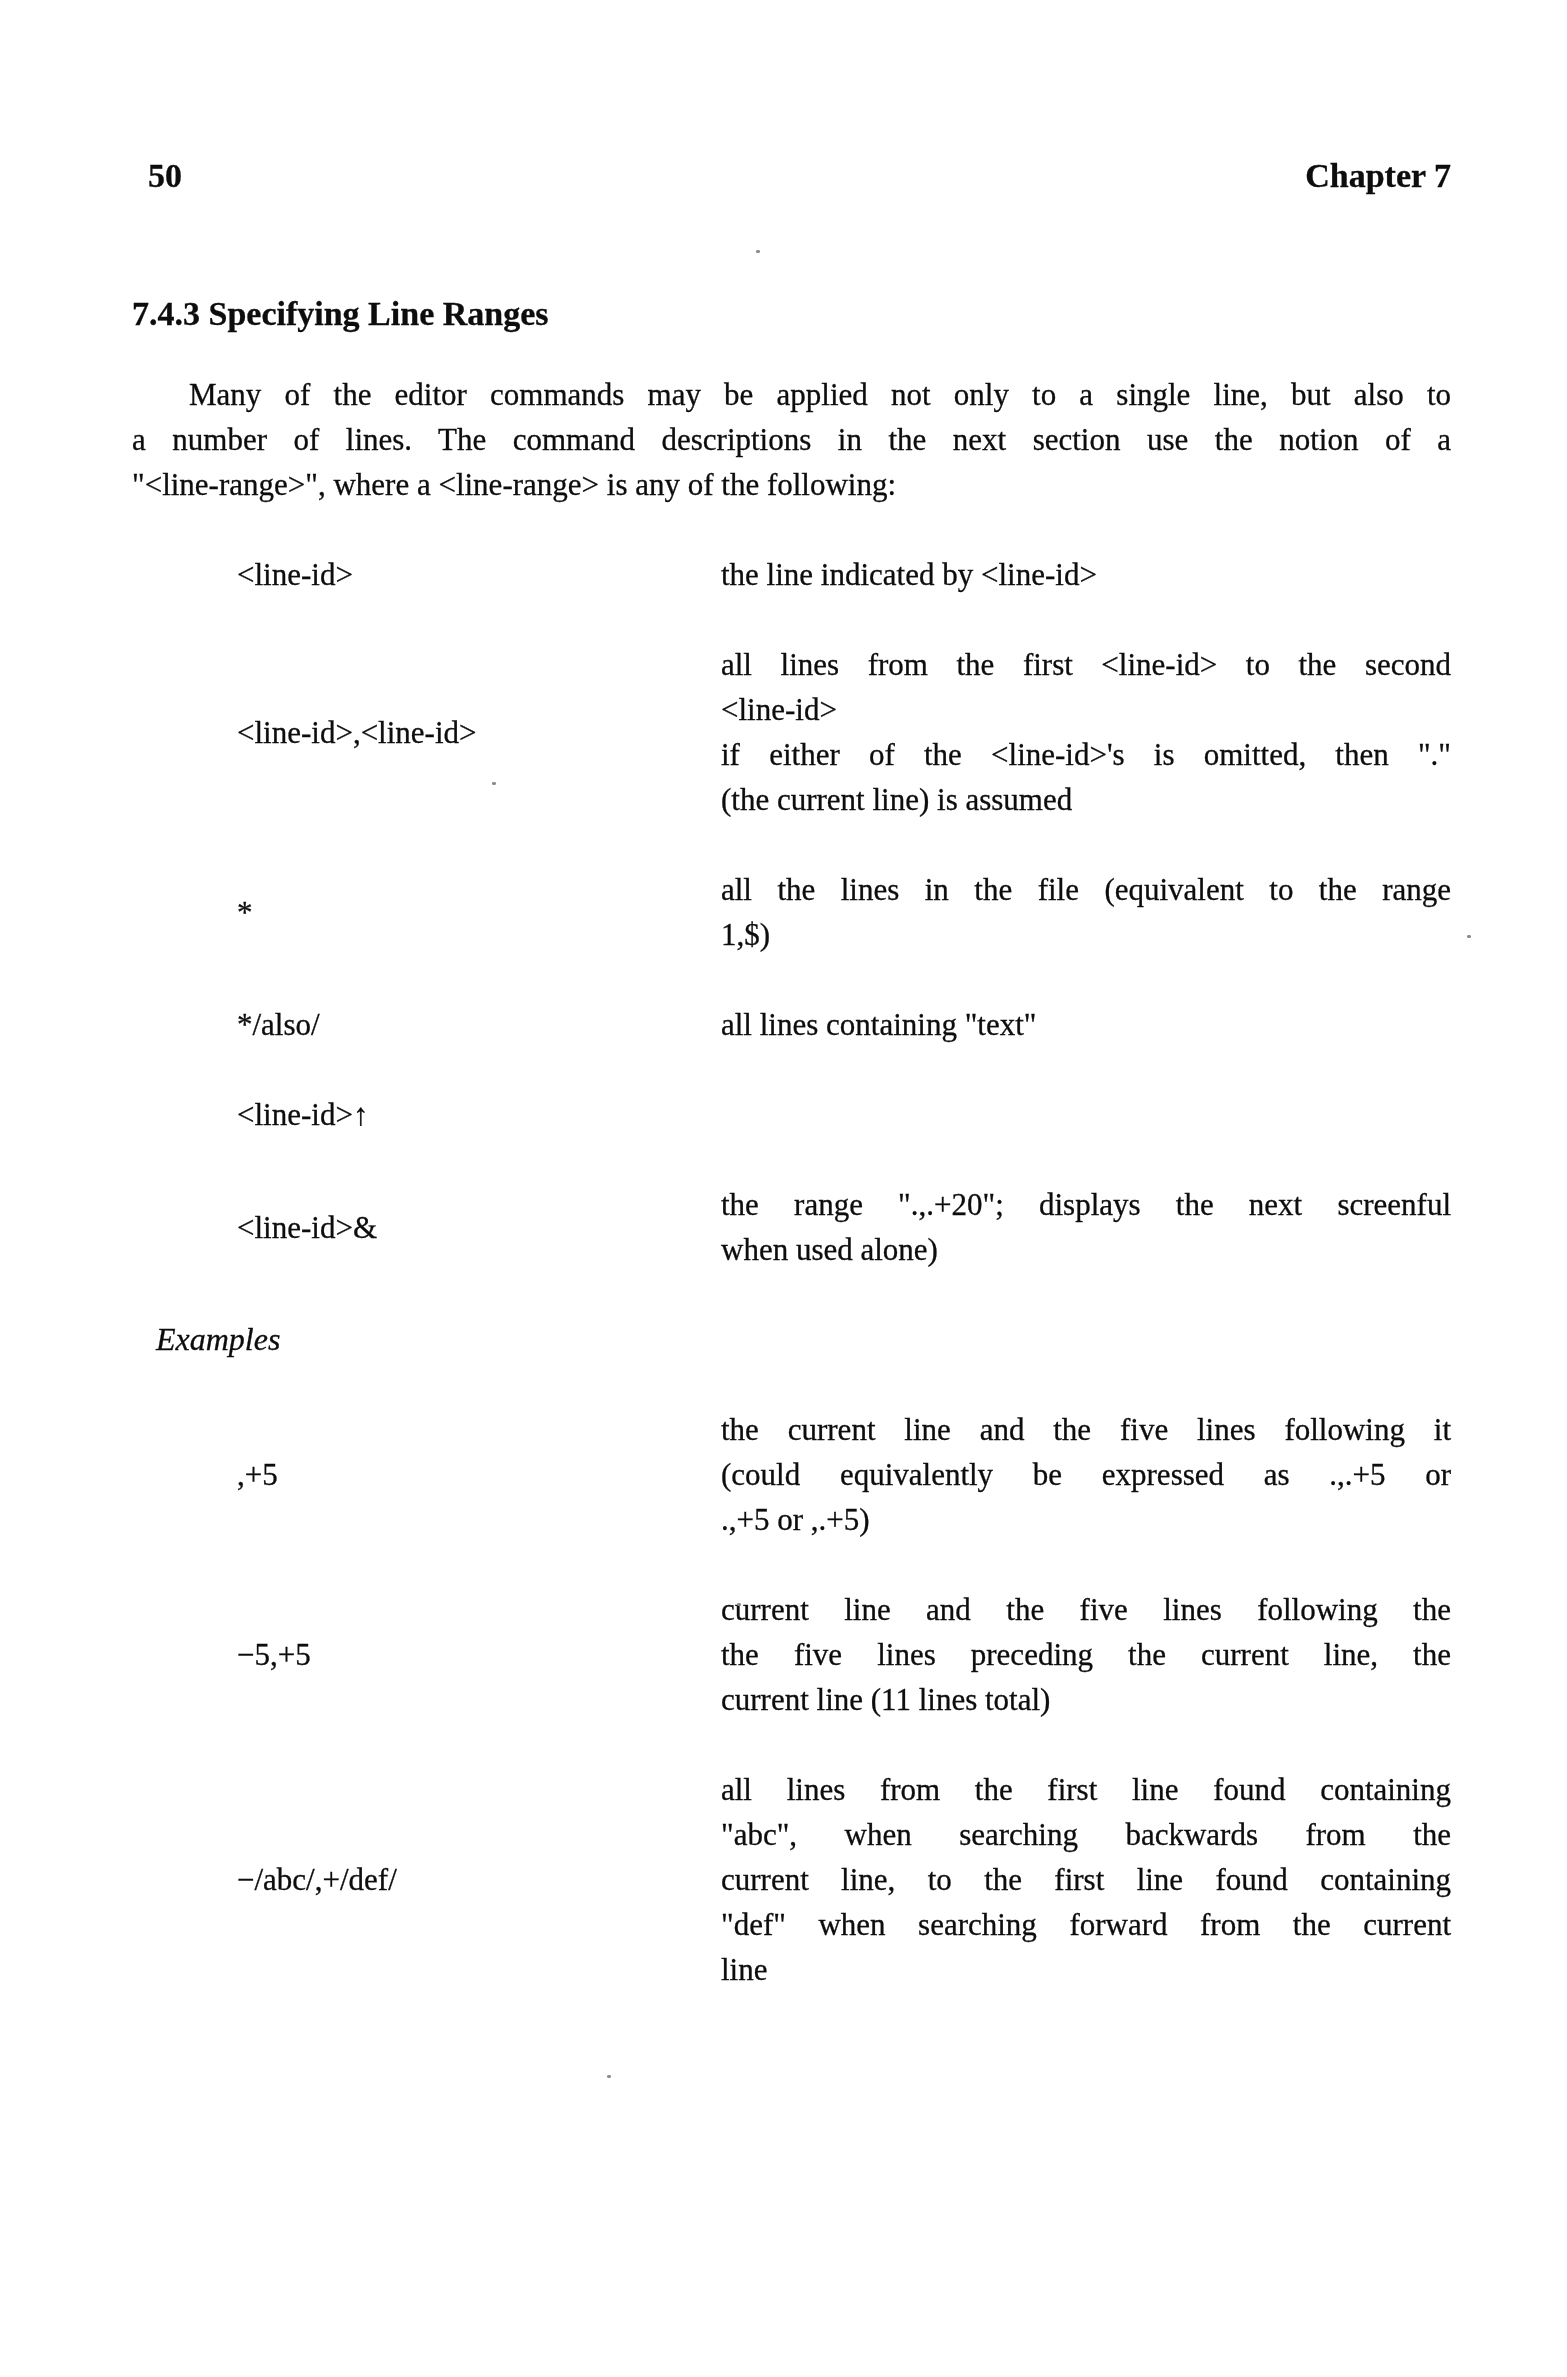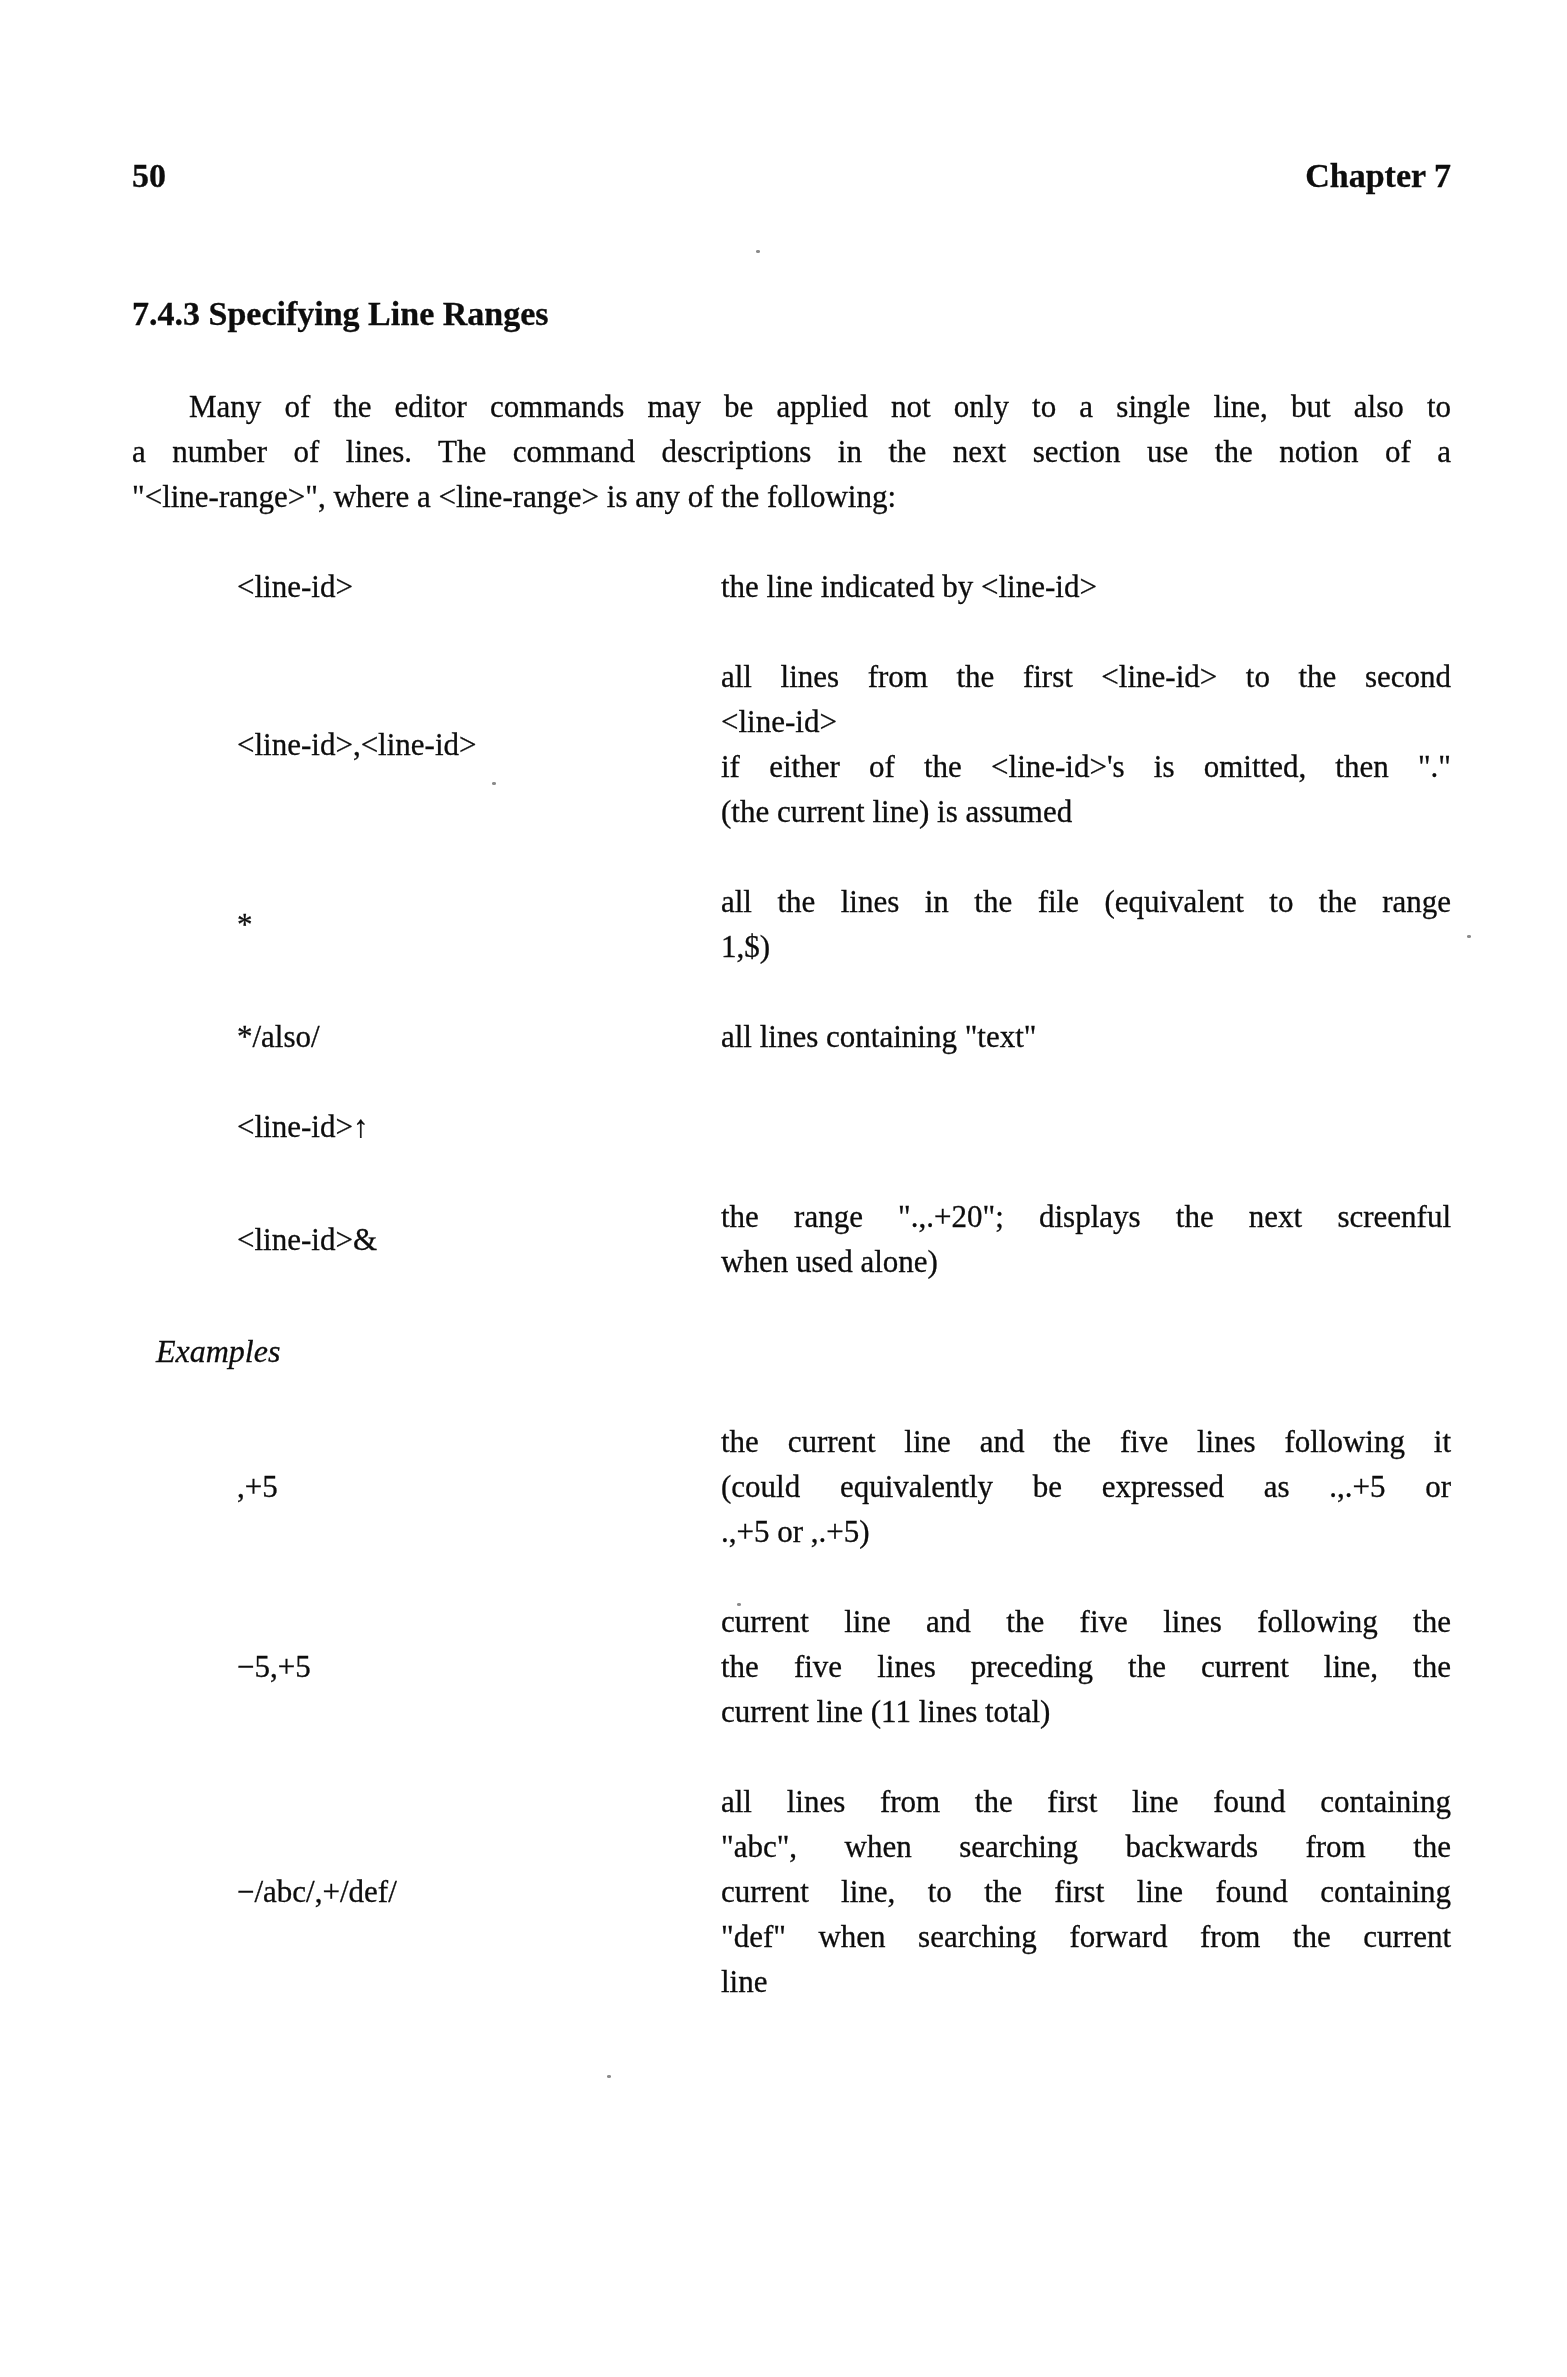--- a/index.html
+++ b/index.html
@@ -17,31 +17,32 @@
   }
   .sheet { padding: 0 116px 0 132px; }
 
   
   .running-head {
     display: flex;
     justify-content: space-between;
     padding-top: 153px;
     font-size: 34px;
     font-weight: bold;
+    margin-left: 16px;
   }
 
   
   .section-heading {
     margin: 93px 0 0 0;
     font-size: 34px;
     font-weight: bold;
   }
 
   
-  .intro { margin-top: 48px; }
+  .intro { margin-top: 36px; }
   .intro .ln:first-child { text-indent: 57px; }
 
   
   .j { text-align: justify; text-align-last: justify; }
 
   
   .defrow { display: flex; align-items: center; margin-top: 45px; }
   .term { margin-left: 105px; flex: 0 0 484px; white-space: nowrap; }
   .desc { width: 730px; }
   .ln { min-height: 45px; }

